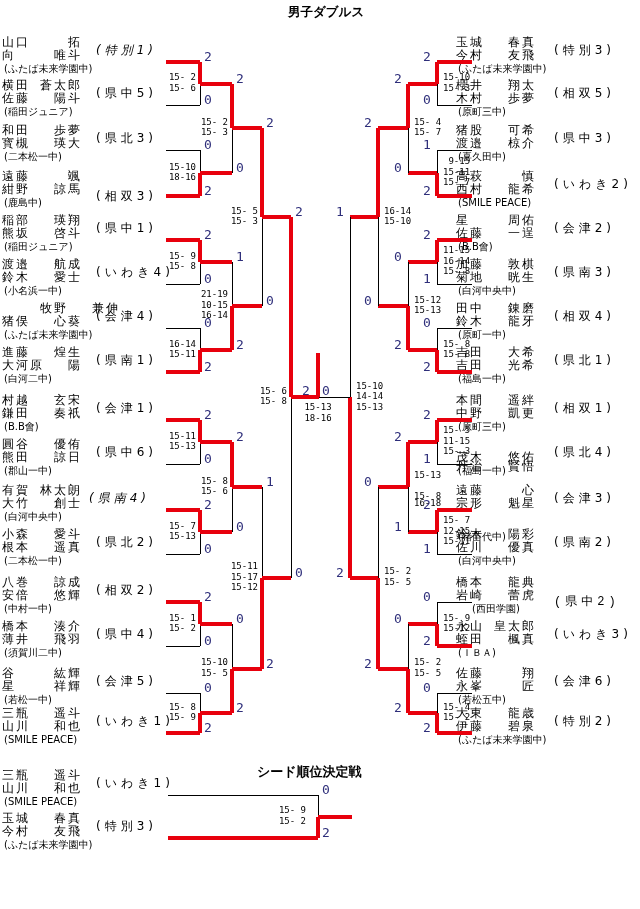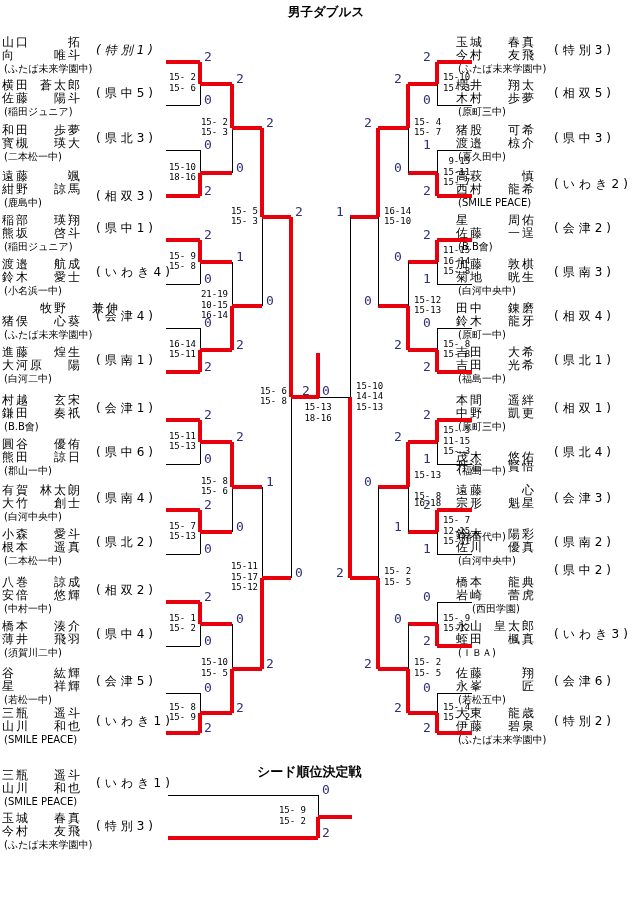--- a/index.html
+++ b/index.html
@@ -123,21 +123,21 @@
     <div class="seed" style="left: 96px; top: 446px;">(県中6)</div>
     <div class="nrow" style="left: 2px; top: 484px;">
       <span>有賀</span>
       <span>林太朗</span>
     </div>
     <div class="nrow" style="left: 2px; top: 497px;">
       <span>大竹</span>
       <span>創士</span>
     </div>
     <div class="school" style="left: 4px; top: 512px;">(白河中央中)</div>
-    <div class="seed" style="left: 96px; top: 492px;">(県南4)</div>
+    <div class="seed" style="left: 89px; top: 492px; font-style: italic;">(県南4)</div>
     <div class="nrow" style="left: 2px; top: 528px;">
       <span>小森</span>
       <span>愛斗</span>
     </div>
     <div class="nrow" style="left: 2px; top: 541px;">
       <span>根本</span>
       <span>遥真</span>
     </div>
     <div class="school" style="left: 4px; top: 556px;">(二本松一中)</div>
     <div class="seed" style="left: 96px; top: 536px;">(県北2)</div>
@@ -425,21 +425,21 @@
     <div class="seed" style="left: 554px; top: 536px;">(県南2)</div>
     <div class="nrow" style="left: 456px; top: 576px;">
       <span>橋本</span>
       <span>龍典</span>
     </div>
     <div class="nrow" style="left: 456px; top: 589px;">
       <span>岩崎</span>
       <span>蕾虎</span>
     </div>
     <div class="school" style="left: 458px; top: 604px; margin-left: 14px;">(西田学園)</div>
-    <div class="seed" style="left: 554px; top: 564px;">(県中2)</div>
+    <div class="seed" style="left: 554px; top: 596px; font-family: Liberation Mono, monospace;">(県中2)</div>
     <div class="nrow" style="left: 456px; top: 620px;">
       <span>永山</span>
       <span>皇太郎</span>
     </div>
     <div class="nrow" style="left: 456px; top: 633px;">
       <span>蛭田</span>
       <span>楓真</span>
     </div>
     <div class="school" style="left: 458px; top: 648px;">(ＩＢＡ)</div>
     <div class="seed" style="left: 554px; top: 628px;">(いわき3)</div>

